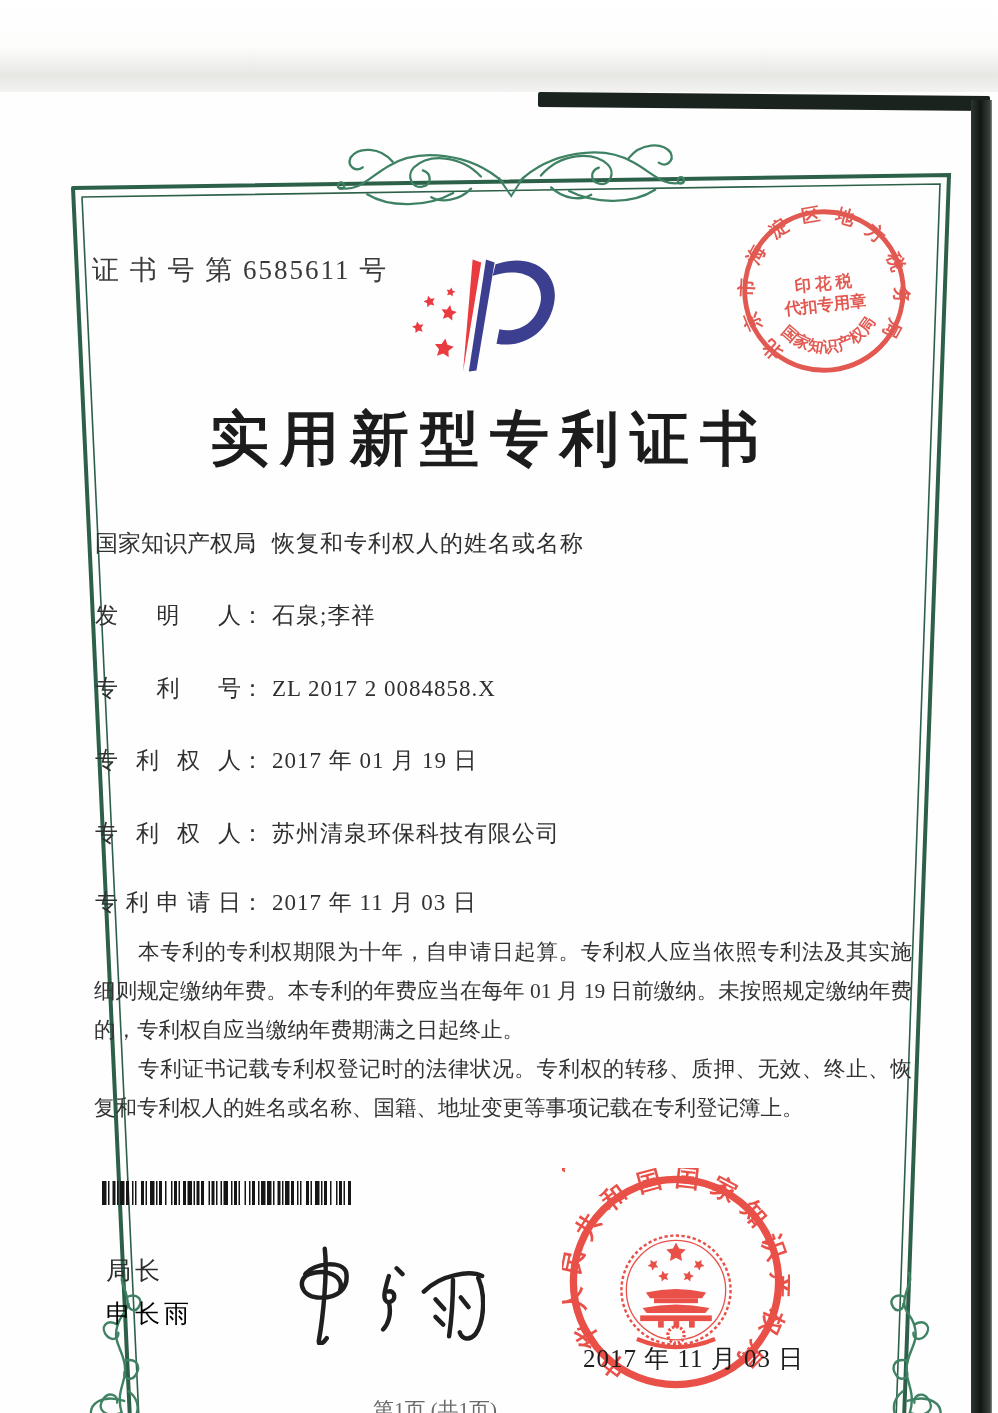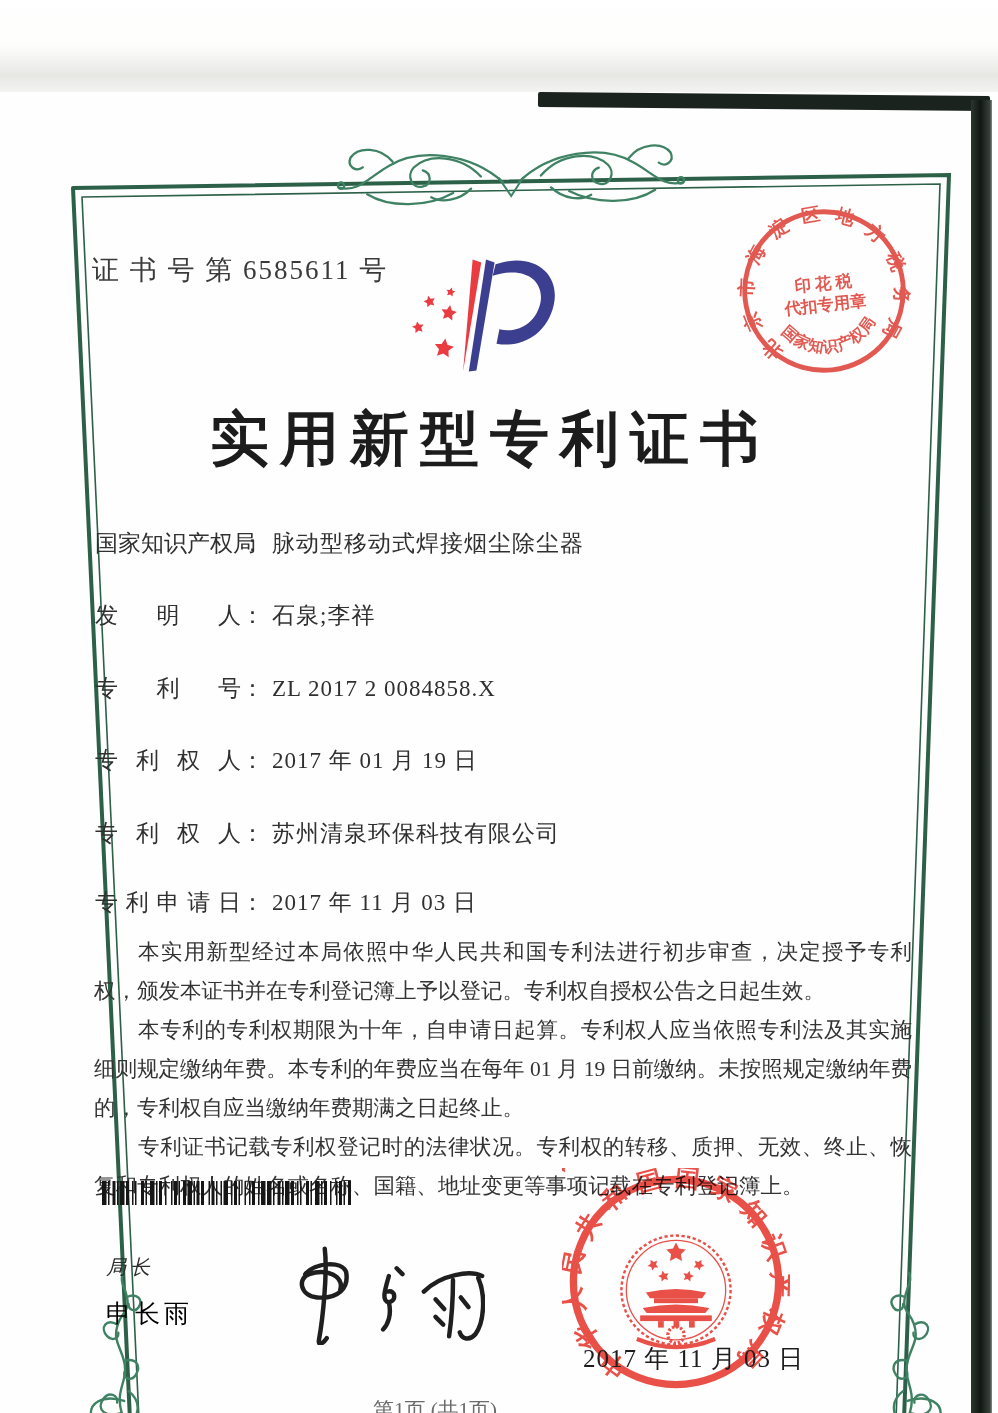--- a/index.html
+++ b/index.html
@@ -22,21 +22,21 @@
   .cert-no{left:92px;top:252px;font-size:27px;letter-spacing:2px;color:#3a3a3a;}
   .title{left:60px;top:400px;width:860px;text-align:center;font-size:59px;font-weight:700;
     letter-spacing:11px;color:#1c1c1c;}
   .field{left:95px;font-size:23px;color:#303030;white-space:nowrap;}
   .flabel{display:inline-block;width:146px;text-align:justify;text-align-last:justify;}
   .fcolon{display:inline-block;}
   .fvalue{margin-left:8px;letter-spacing:1px;}
   .paras{left:94px;top:933px;width:818px;font-size:21.5px;line-height:39px;
     text-align:justify;color:#333;}
   .paras p{margin:0;text-indent:2.05em;}
-  .sig-title{left:106px;top:1254px;font-size:20px;letter-spacing:4px;color:#2d2d2d;font-style:italic;}
+  .sig-title{left:106px;top:1254px;font-size:25px;letter-spacing:4px;color:#2d2d2d;}
   .sig-name{left:106px;top:1297px;font-size:25px;letter-spacing:4px;color:#000000;}
   .issue-date{left:583px;top:1342px;font-size:25px;letter-spacing:1px;color:#1d1d1d;z-index:7;}
   .footer-page{left:0;top:1396px;width:870px;text-align:center;font-size:21px;color:#6a6a6a;}
   .stamp{mix-blend-mode:multiply;}
   svg{display:block;}
 </style>
 </head>
 <body>
 
 <div class="abs paper"></div>
@@ -114,40 +114,39 @@
       <textPath href="#tax-arc-bot" startOffset="6" textLength="115" lengthAdjust="spacing">国家知识产权局</textPath>
     </text>
     <text x="90" y="88" text-anchor="middle" font-size="17" font-weight="bold">印 花 税</text>
     <text x="90" y="110" text-anchor="middle" font-size="17" font-weight="bold">代扣专用章</text>
   </g>
 </svg>
 
 <div class="abs title">实用新型专利证书</div>
 
 <div class="abs field" style="top:528px">
-  <span class="flabel">国家知识产权局</span><span class="fcolon">：</span><span class="fvalue">脉动型移动式焊接烟尘除尘器</span>
+  <span class="flabel">国家知识产权局</span><span class="fcolon">：</span><span class="fvalue">恢复和专利权人的姓名或名称</span>
 </div>
 <div class="abs field" style="top:600px">
   <span class="flabel">发明人</span><span class="fcolon">：</span><span class="fvalue">石泉;李祥</span>
 </div>
 <div class="abs field" style="top:673px">
   <span class="flabel">专利号</span><span class="fcolon">：</span><span class="fvalue">ZL 2017 2 0084858.X</span>
 </div>
 <div class="abs field" style="top:745px">
   <span class="flabel">专利权人</span><span class="fcolon">：</span><span class="fvalue">2017 年 01 月 19 日</span>
 </div>
 <div class="abs field" style="top:818px">
   <span class="flabel">专利权人</span><span class="fcolon">：</span><span class="fvalue">苏州清泉环保科技有限公司</span>
 </div>
 <div class="abs field" style="top:887px">
   <span class="flabel">专利申请日</span><span class="fcolon">：</span><span class="fvalue">2017 年 11 月 03 日</span>
 </div>
 
 <div class="abs paras">
-  <p>本实用新型经过本局依照中华人民共和国专利法进行初步审查，决定授予专利权，颁发本证书并在专利登记簿上予以登记。专利权自授权公告之日起生效。</p>
   <p>本专利的专利权期限为十年，自申请日起算。专利权人应当依照专利法及其实施细则规定缴纳年费。本专利的年费应当在每年 01 月 19 日前缴纳。未按照规定缴纳年费的，专利权自应当缴纳年费期满之日起终止。</p>
   <p>专利证书记载专利权登记时的法律状况。专利权的转移、质押、无效、终止、恢复和专利权人的姓名或名称、国籍、地址变更等事项记载在专利登记簿上。</p>
 </div>
 
 <svg id="barcode-svg" class="abs" style="left:101px;top:1181px;" width="252" height="24" viewBox="0 0 252 24">
     <rect x="1" y="0" width="4.5" height="24" fill="#161616"></rect>
     <rect x="7" y="0" width="1.5" height="24" fill="#161616"></rect>
     <rect x="11.5" y="0" width="3" height="24" fill="#161616"></rect>
     <rect x="16" y="0" width="1.5" height="24" fill="#161616"></rect>
     <rect x="19" y="0" width="4.5" height="24" fill="#161616"></rect>

